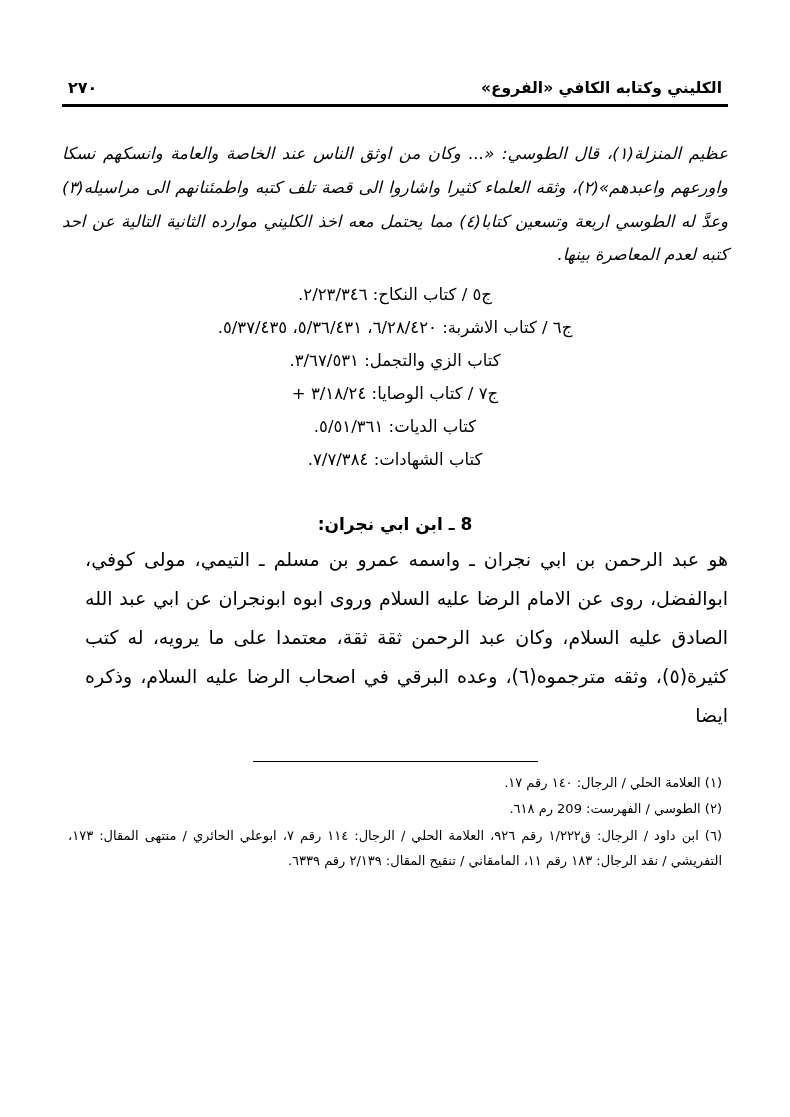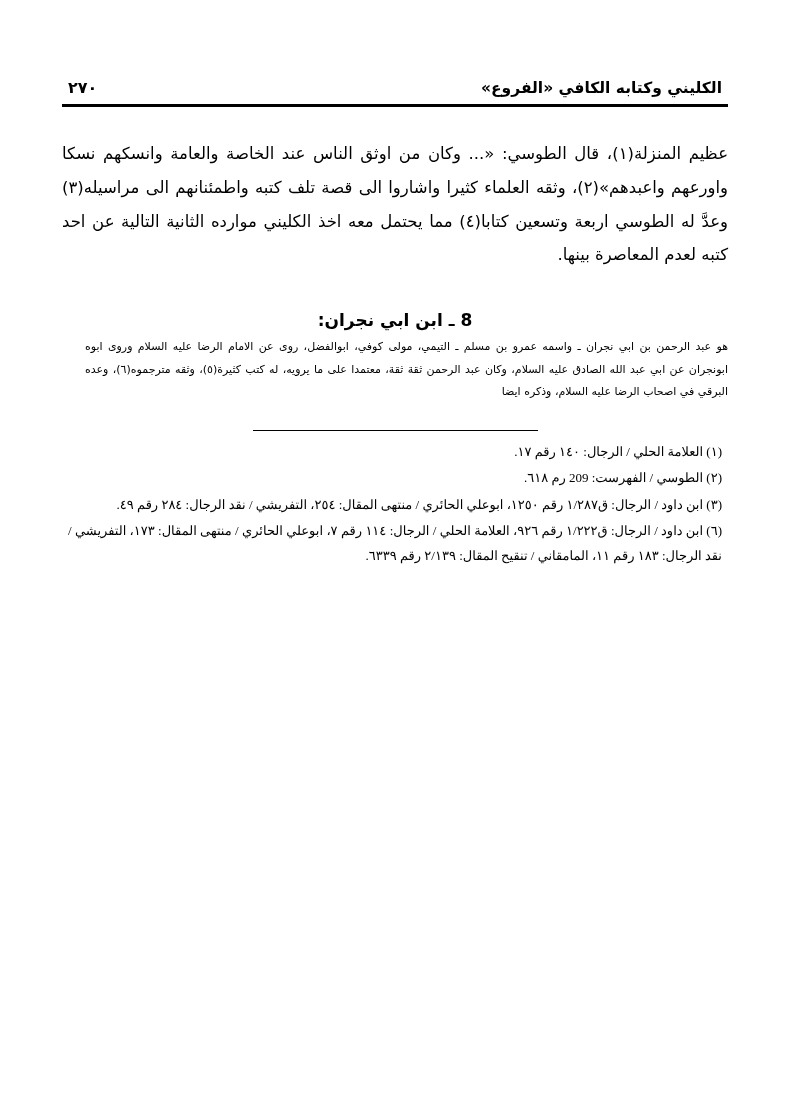--- a/index.html
+++ b/index.html
@@ -43,20 +43,21 @@
     margin-top: 7px;
     border-bottom: 3px solid #000;
     width: 100%;
   }
   .body-block {
     margin-top: 30px;
     font-size: 16.5px;
     line-height: 2.05;
     text-align: justify;
     text-justify: inter-word;
+    font-style: italic;
   }
   .para {
     margin: 0 0 2px 0;
     text-align: justify;
   }
   .para-just {
     text-align: justify;
     text-align-last: right;
   }
   .ref-list {
@@ -68,65 +69,71 @@
     text-align: center;
   }
   .section-head {
     margin-top: 38px;
     margin-bottom: 6px;
     font-size: 17px;
     font-weight: bold;
     text-align: center;
   }
   .section-body {
-    font-size: 11px;
+    font-size: 19px;
     line-height: 2.05;
     text-align: justify;
     text-align-last: right;
     margin-left: 23px;
   }
   .footnote-sep {
     margin: 26px auto 8px auto;
     width: 285px;
     border-top: 1.6px solid #000;
   }
   .footnotes {
     font-size: 13px;
     line-height: 1.95;
     text-align: justify;
     text-align-last: right;
     padding-left: 6px;
     padding-right: 6px;
   }
   .fn-item {
     margin-bottom: 1px;
-    font-family: Liberation Serif, serif;
   }
 </style>
 </head>
 <body>
 
 <div class="page">
 
   <div class="header-row">
     <div class="header-title">الكليني وكتابه الكافي «الفروع»</div>
     <div class="header-page-number">٢٧٠</div>
   </div>
   <div class="header-rule"></div>
 
   <div class="body-block">
     <p class="para para-just">عظيم المنزلة(١)، قال الطوسي: «... وكان من اوثق الناس عند الخاصة والعامة وانسكهم نسكا واورعهم واعبدهم»(٢)، وثقه العلماء كثيرا واشاروا الى قصة تلف كتبه واطمئنانهم الى مراسيله(٣) وعدَّ له الطوسي اربعة وتسعين كتابا(٤) مما يحتمل معه اخذ الكليني موارده الثانية التالية عن احد كتبه لعدم المعاصرة بينها.</p>
   </div>
 
+  <div class="ref-list">
+    <div class="ref-line">ج٥ / كتاب النكاح: ٢/٢٣/٣٤٦.</div>
+    <div class="ref-line">ج٦ / كتاب الاشربة: ٦/٢٨/٤٢٠، ٥/٣٦/٤٣١، ٥/٣٧/٤٣٥.</div>
+    <div class="ref-line">كتاب الزي والتجمل: ٣/٦٧/٥٣١.</div>
+    <div class="ref-line">ج٧ / كتاب الوصايا: ٣/١٨/٢٤ +</div>
+    <div class="ref-line">كتاب الديات: ٥/٥١/٣٦١.</div>
+    <div class="ref-line">كتاب الشهادات: ٧/٧/٣٨٤.</div>
+  </div>
 
   <div class="section-head">8 ـ ابن ابي نجران:</div>
   <div class="section-body">هو عبد الرحمن بن ابي نجران ـ واسمه عمرو بن مسلم ـ التيمي، مولى كوفي، ابوالفضل، روى عن الامام الرضا عليه السلام وروى ابوه ابونجران عن ابي عبد الله الصادق عليه السلام، وكان عبد الرحمن ثقة ثقة، معتمدا على ما يرويه، له كتب كثيرة(٥)، وثقه مترجموه(٦)، وعده البرقي في اصحاب الرضا عليه السلام، وذكره ايضا</div>
 
   <div class="footnote-sep"></div>
 
   <div class="footnotes">
     <div class="fn-item">(١) العلامة الحلي / الرجال: ١٤٠ رقم ١٧.</div>
     <div class="fn-item">(٢) الطوسي / الفهرست: 209 رم ٦١٨.</div>
-    <div class="fn-item">(٣) ابن داود / الرجال: ق١/٢٨٧ رقم ١٢٥٠، ابوعلي الحائري / منتهى المقال: ٢٥٤، التفريشي / نقد الرجال: ٢٨٤ رقم ٤٩.</div>
     <div class="fn-item">(٦) ابن داود / الرجال: ق١/٢٢٢ رقم ٩٢٦، العلامة الحلي / الرجال: ١١٤ رقم ٧، ابوعلي الحائري / منتهى المقال: ١٧٣، التفريشي / نقد الرجال: ١٨٣ رقم ١١، المامقاني / تنقيح المقال: ٢/١٣٩ رقم ٦٣٣٩.</div>
   </div>
 
 </div>
 
 </body></html>

